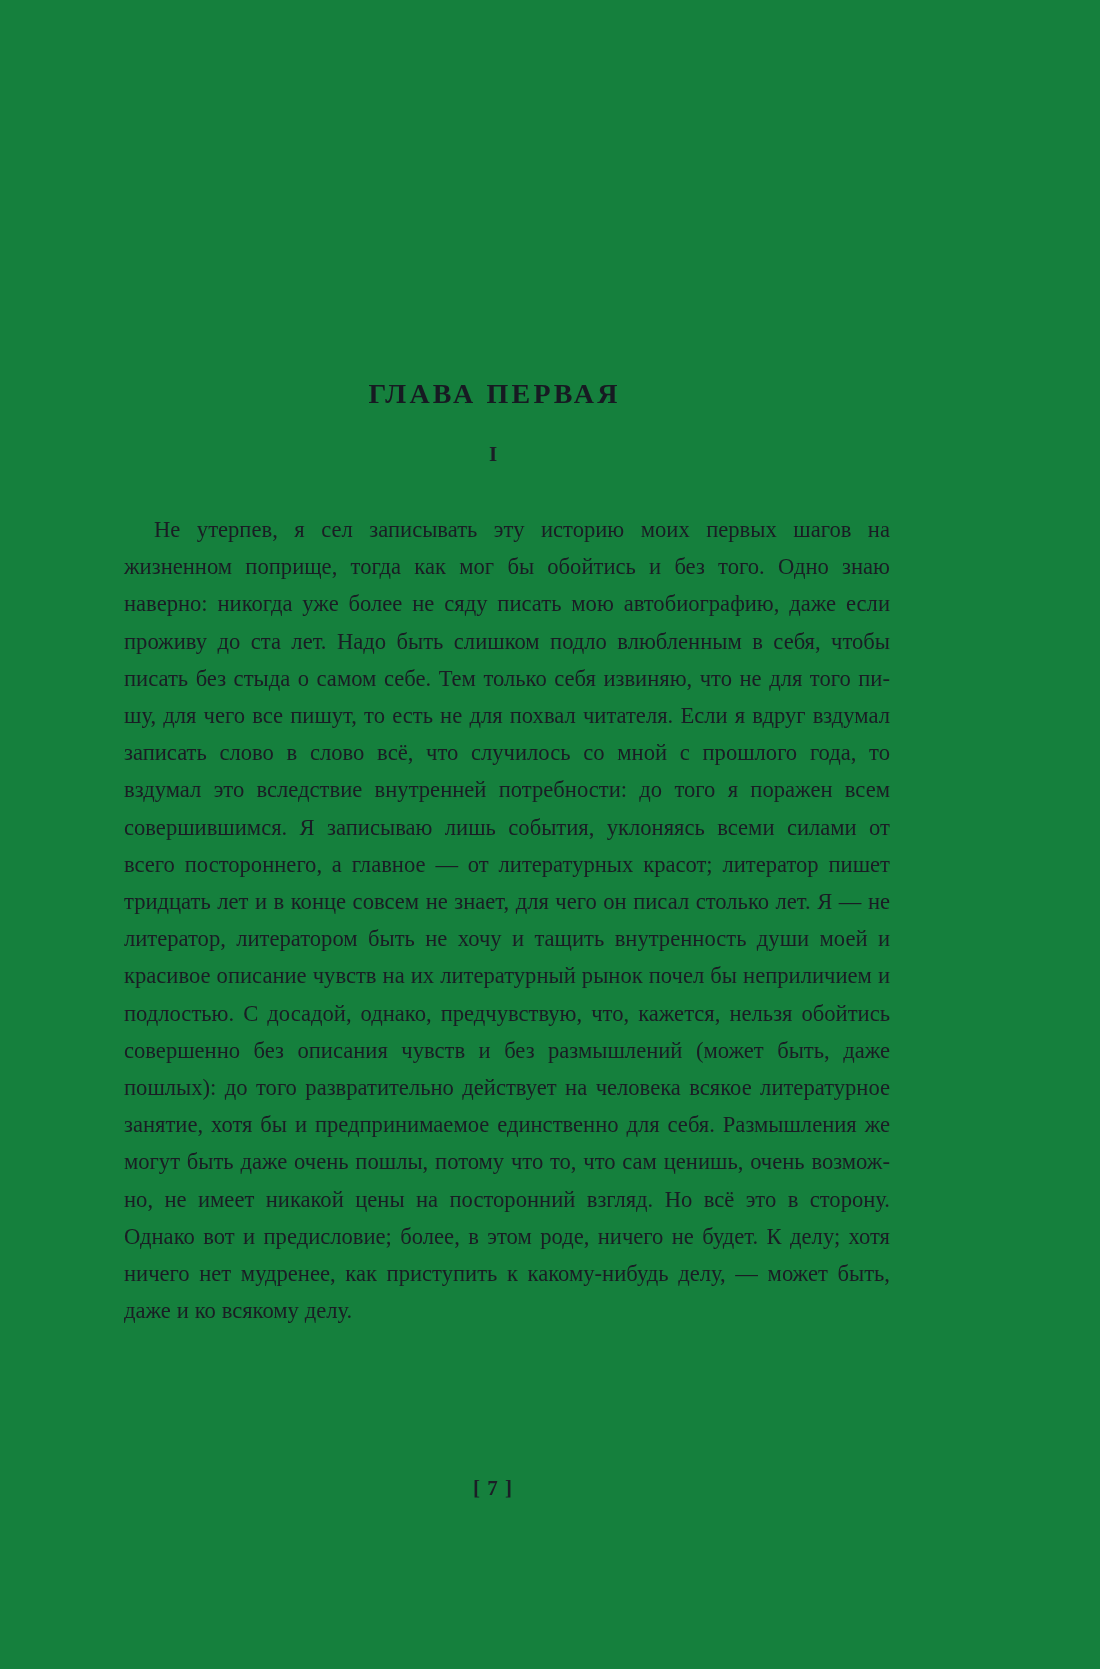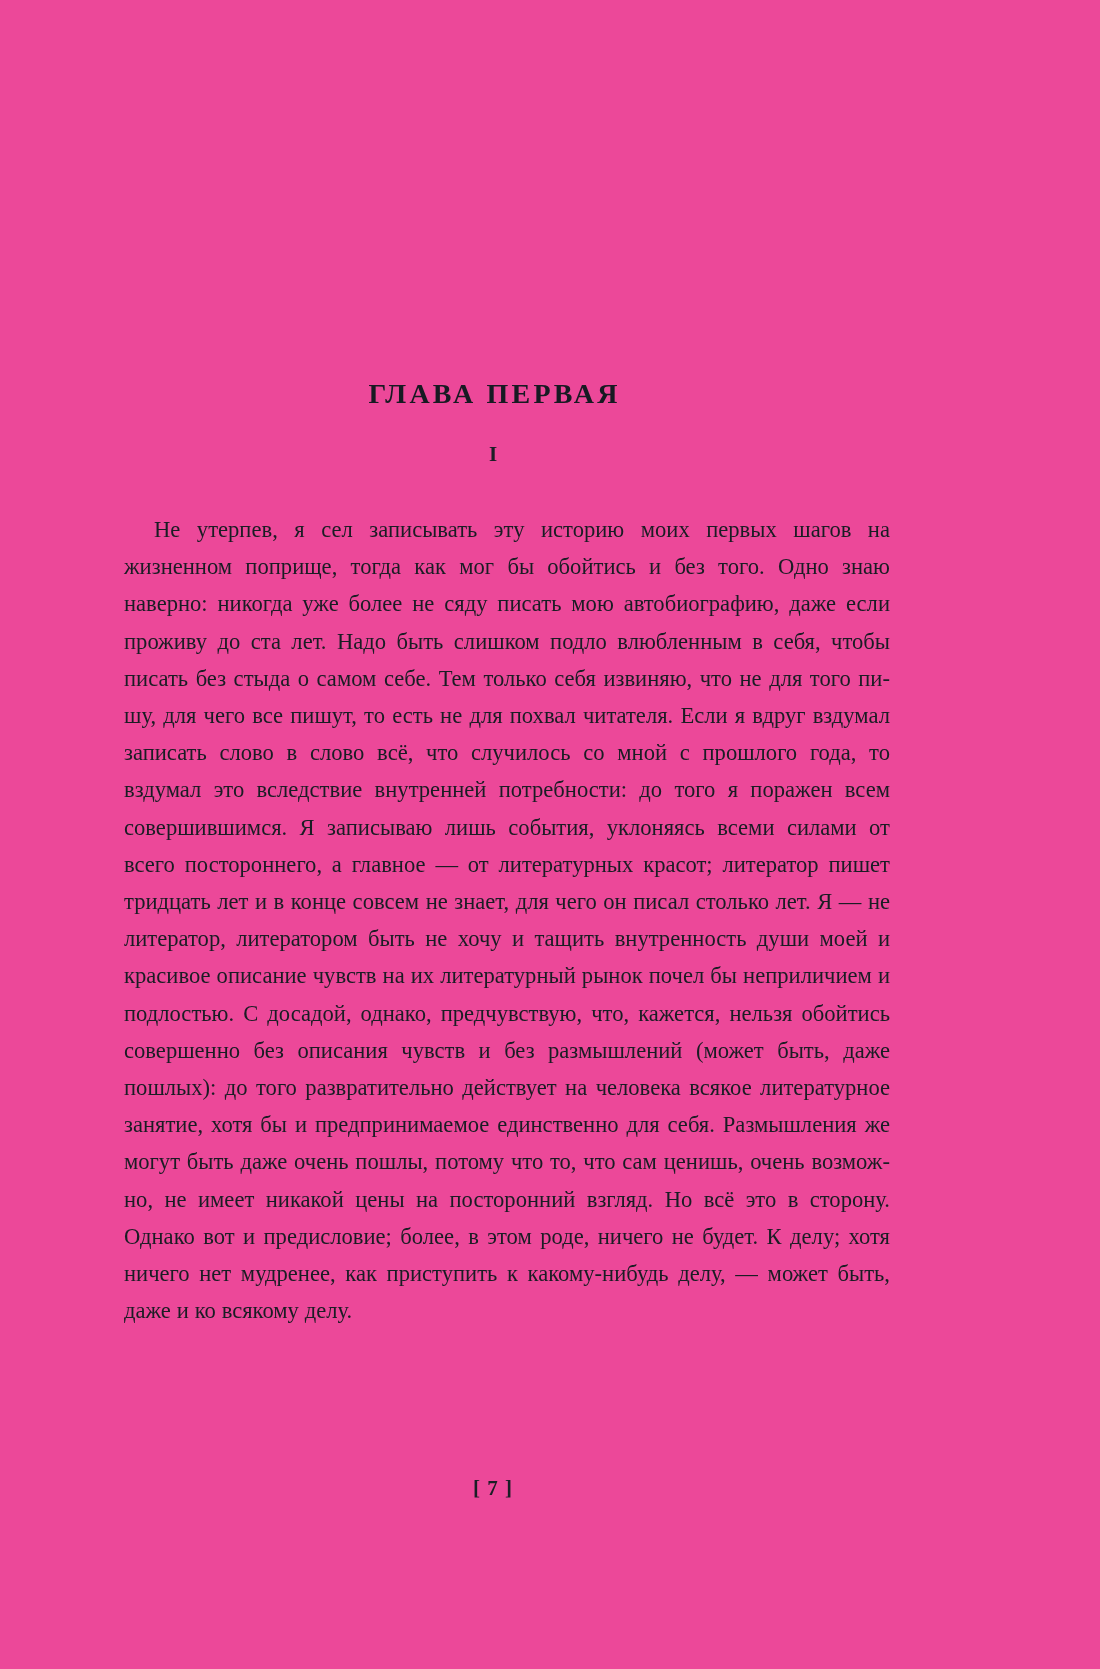--- a/index.html
+++ b/index.html
@@ -6,21 +6,21 @@
   html, body {
     margin: 0;
     padding: 0;
     background: #ffffff;
   }
 
   .page {
     position: relative;
     width: 1100px;
     height: 1669px;
-    background: #ec4899;
+    background: #15803d;
     overflow: hidden;
     box-sizing: border-box;
   }
 
   .text-block {
     position: absolute;
     left: 110px;
     top: 0;
     width: 766px;
   }

